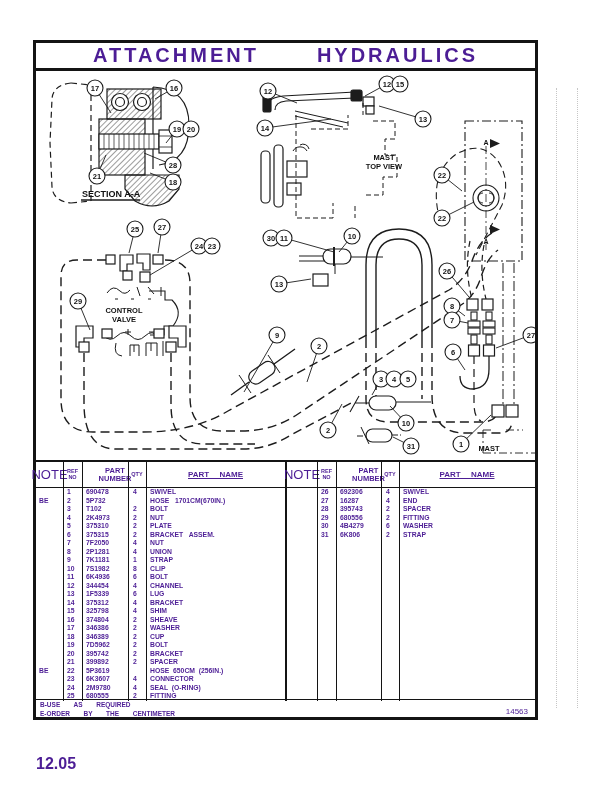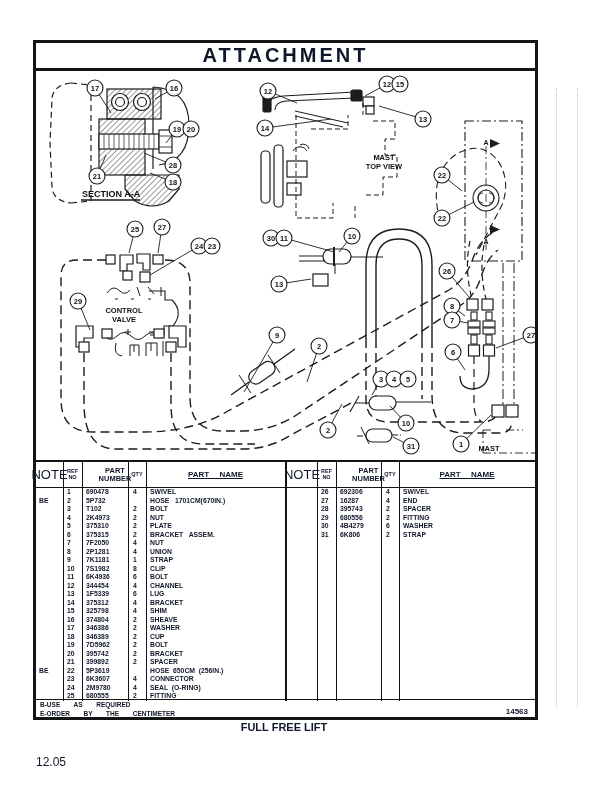--- a/index.html
+++ b/index.html
@@ -1,17 +1,17 @@
 <!DOCTYPE html>
 <html><head>
 <meta charset="utf-8">
 <style>
   html,body{margin:0;padding:0;background:#fff;}
   .sheet{position:relative;width:612px;height:791px;background:#fff;overflow:hidden;
-         font-family:"Liberation Sans",sans-serif;color:#0f172a;}
+         font-family:"Liberation Sans",sans-serif;color:#4c1d95;}
   .frame{position:absolute;left:33px;top:40px;width:499px;height:674px;border:3px solid #141414;background:#fff;}
   .titlebox{position:absolute;left:0;top:0;width:100%;height:25px;border-bottom:3px solid #141414;
             display:flex;align-items:center;justify-content:center;gap:58px;}
   .titlebox span{font-size:20px;font-weight:700;letter-spacing:3px;white-space:nowrap;}
   .diagram-svg{position:absolute;left:0px;top:28px;width:499px;height:389px;}
   
   .tablewrap{position:absolute;left:0;top:417px;width:499px;height:239px;border-top:2px solid #141414;display:flex;}
   .ptable{position:relative;height:239px;}
   .ptable.left{width:250px;}
   .ptable.right{width:249px;border-left:2px solid #141414;}
@@ -28,33 +28,34 @@
   .prow .c{overflow:hidden;}
   .c.note{padding-left:3px;}
   .c.ref{padding-left:4px;}
   .c.pn{padding-left:4px;}
   .c.qty{padding-left:5px;}
   .c.name{padding-left:4px;}
   .vline{position:absolute;top:0;bottom:0;width:0;border-left:1.2px solid #141414;}
   
   .notes{position:absolute;left:0;top:656px;width:100%;height:18px;border-top:1.5px solid #141414;}
   .notes .nline{font-size:6.5px;font-weight:700;word-spacing:5px;padding-left:4px;line-height:9px;white-space:pre;}
-  .docnum{position:absolute;right:7px;top:7px;font-size:8px;font-weight:700;text-align:center;}
+  .docnum{position:absolute;right:7px;top:7px;font-size:8px;font-weight:400;text-align:center;}
   .caption{position:absolute;left:33px;top:721px;width:502px;text-align:center;font-weight:700;font-size:11px;line-height:12.5px;}
-  .pagenum{position:absolute;left:36px;top:755px;font-size:12px;font-weight:400;}
+  .pagenum{position:absolute;left:36px;top:755px;font-size:16px;font-weight:700;}
   .scanline{position:absolute;top:88px;height:620px;width:0;border-left:1px dotted #c6c6c6;}
 </style>
 </head>
 <body>
 
 <div class="sheet">
   <div class="frame">
 
     <div class="titlebox">
       <span>ATTACHMENT</span>
+      <span>HYDRAULICS</span>
     </div>
 
     <svg class="diagram-svg" viewBox="33 68 499 389" xmlns="http://www.w3.org/2000/svg">
       <defs>
         <pattern id="hx" patternUnits="userSpaceOnUse" width="4" height="4" patternTransform="rotate(45)">
           <line x1="0" y1="0" x2="0" y2="4" stroke="#3a3a3a" stroke-width="1"></line>
         </pattern>
       </defs>
 
       <g stroke="#1c1c1c" fill="none" stroke-width="1.2">
@@ -455,17 +456,16 @@
       <div class="nline">B-USE  AS  REQUIRED</div>
       <div class="nline">E-ORDER  BY  THE  CENTIMETER</div>
       <div class="docnum">14563</div>
     </div>
   </div>
 
   <div class="scanline" style="left:556px"></div>
   <div class="scanline" style="left:577px"></div>
 
   <div class="caption">
-    <div>FULL FREE LIFT</div>
   </div>
 
   <div class="pagenum">12.05</div>
 </div>
 
 </body></html>

